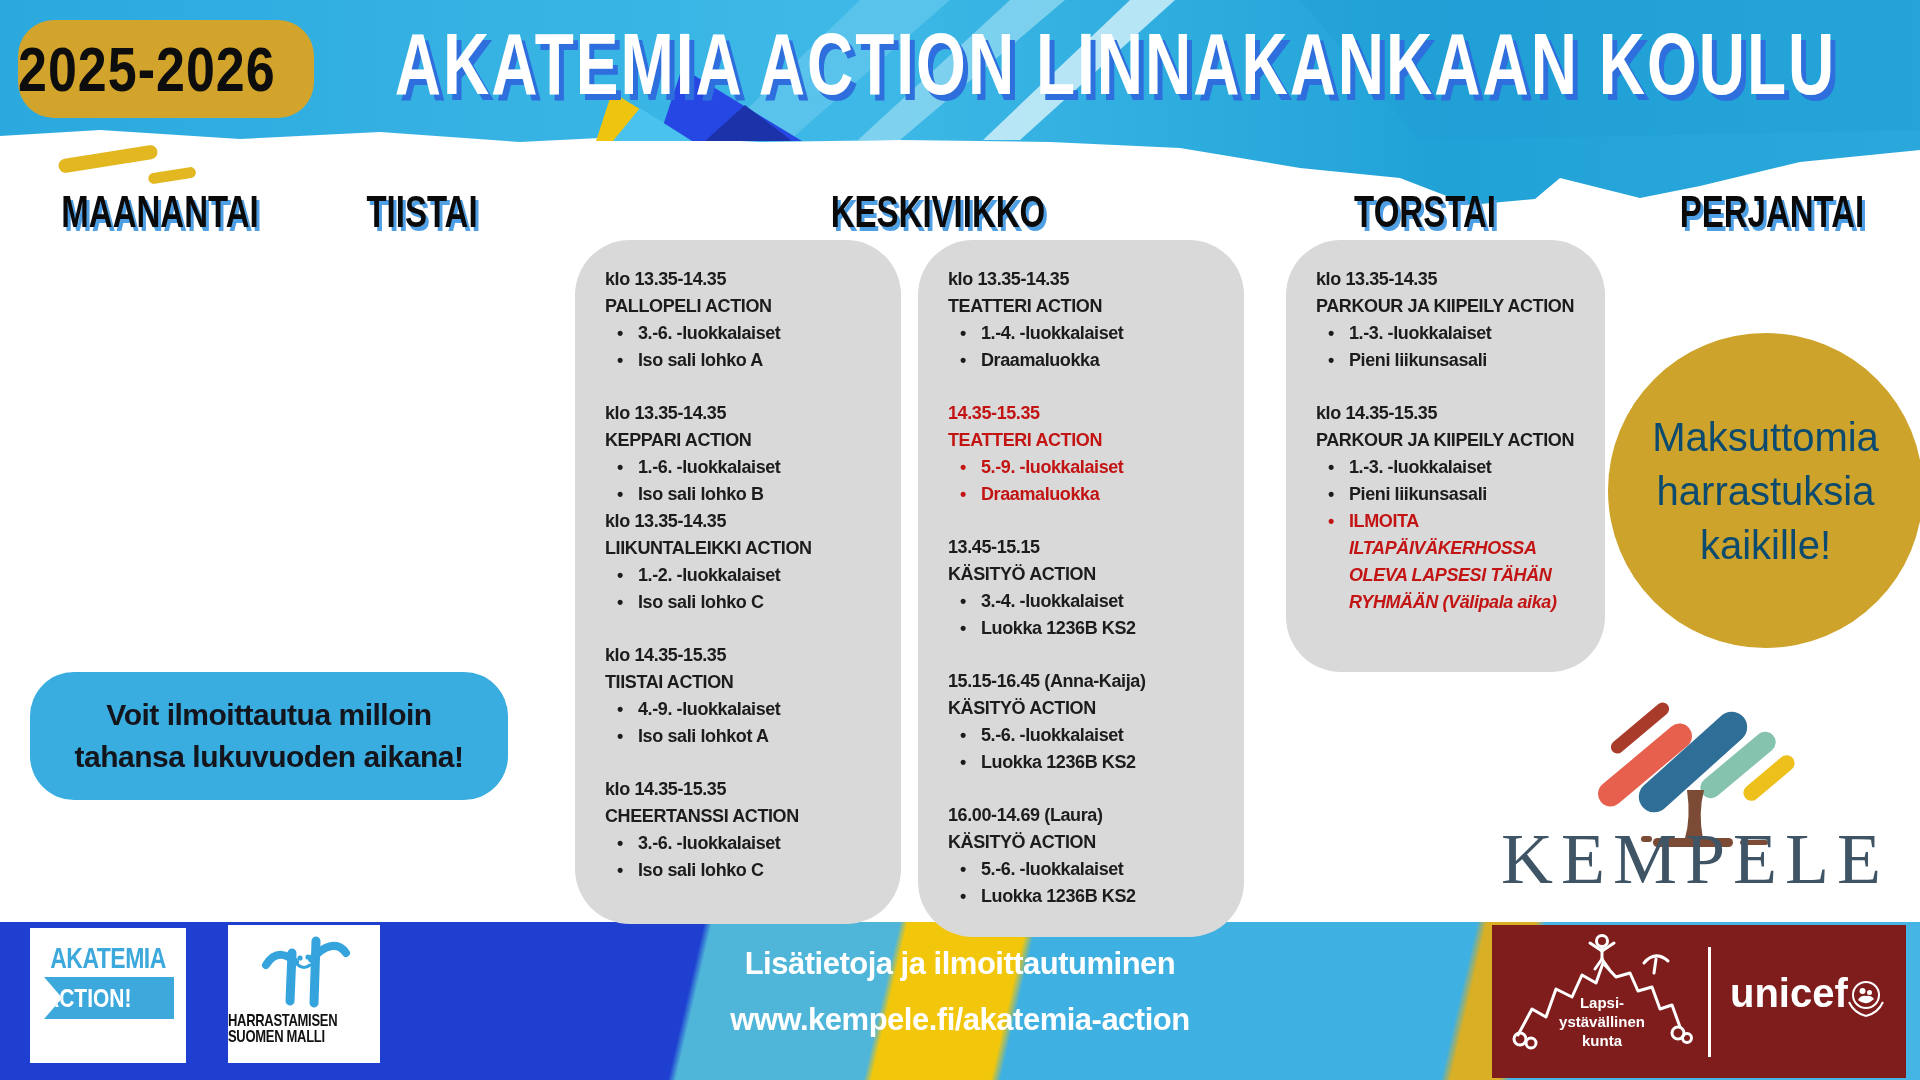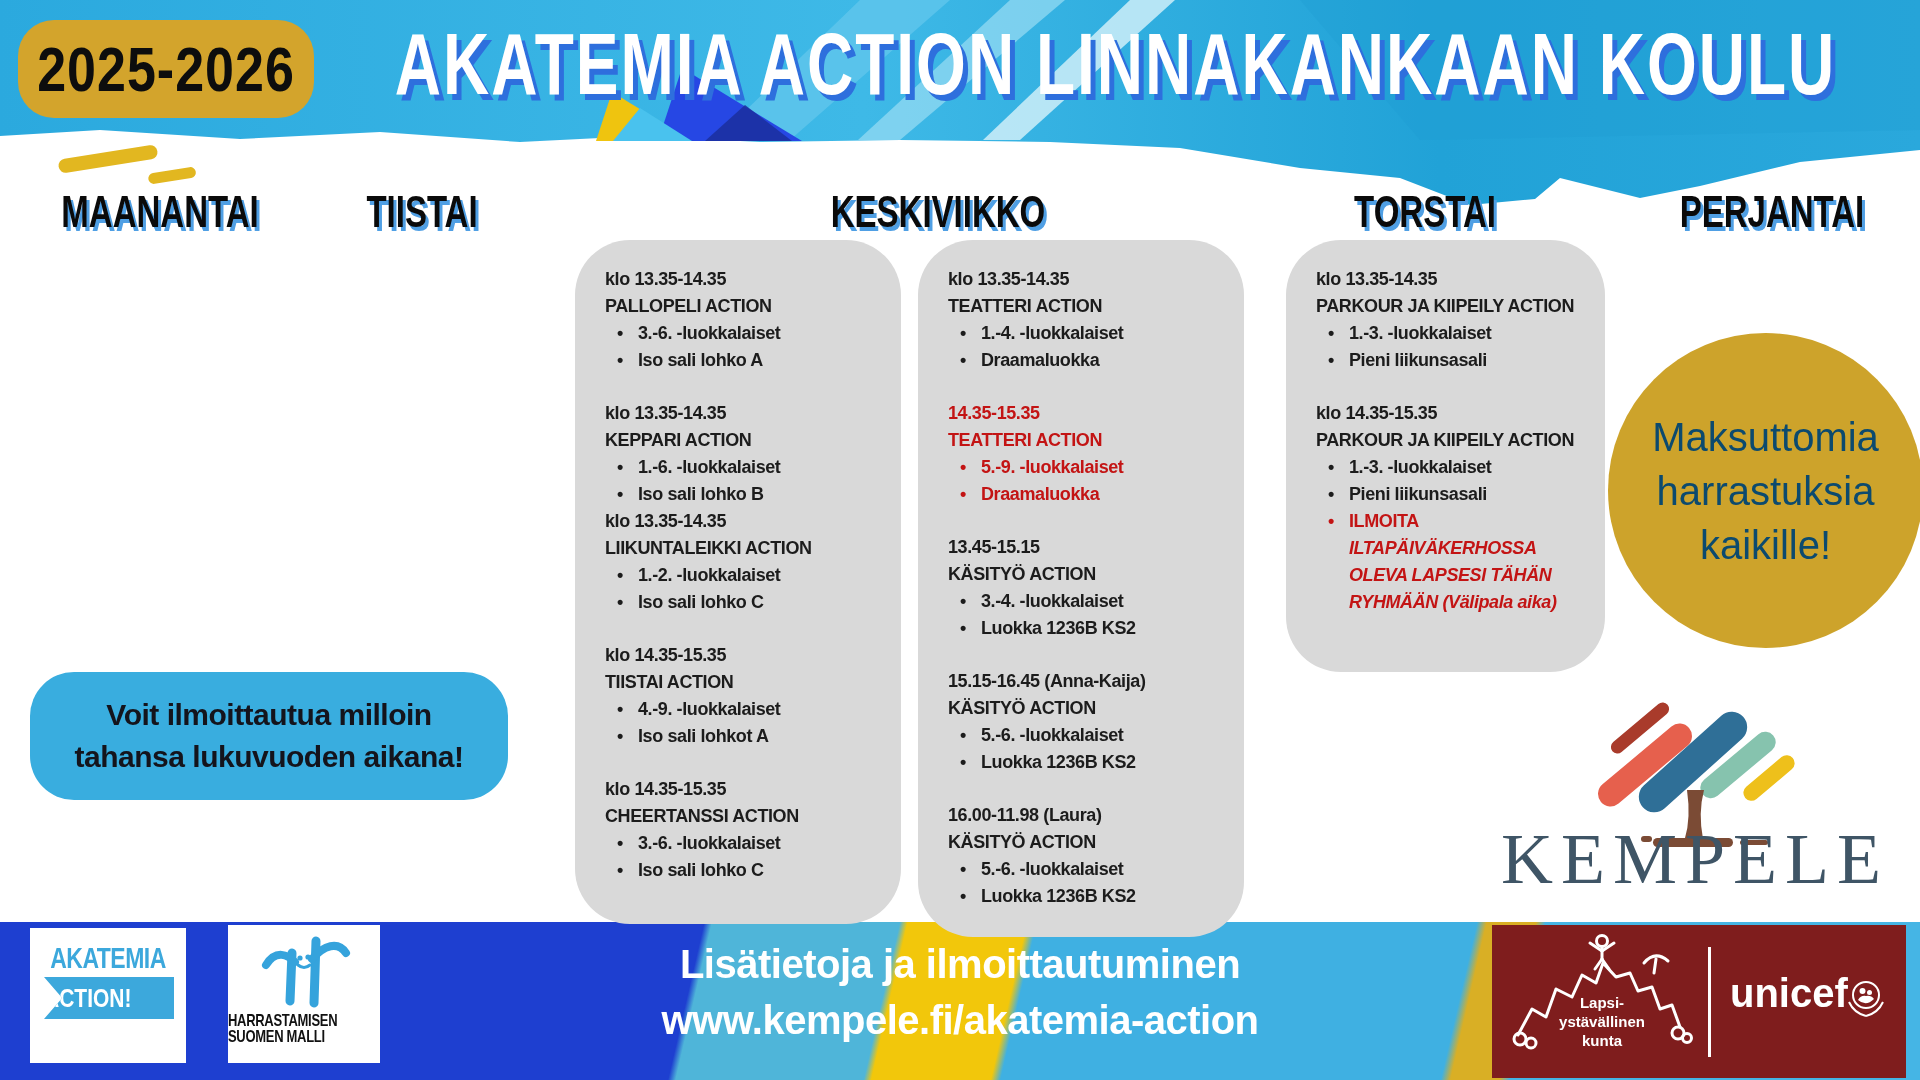--- a/index.html
+++ b/index.html
@@ -2,21 +2,21 @@
 <html><head>
 <meta charset="utf-8">
 <style>
   html,body{margin:0;padding:0;background:#fff;}
   .poster{position:relative;width:1920px;height:1080px;background:#ffffff;overflow:hidden;
           font-family:"Liberation Sans","DejaVu Sans",sans-serif;}
 
   
   .header-art{position:absolute;left:0;top:0;width:1920px;height:215px;z-index:1;}
   .year-badge{position:absolute;left:18px;top:20px;width:296px;height:98px;background:#D3A42C;
-              border-radius:36px;z-index:4;display:flex;align-items:center;justify-content:center;}
+              border-radius:36px;z-index:4;display:flex;align-items:center;}
   .year-badge span{font-weight:bold;font-size:52px;color:#0d0d0d;display:inline-block;
                    transform:scaleY(1.2);letter-spacing:1px;}
   .poster-title{position:absolute;left:348px;top:14px;width:1535px;text-align:center;z-index:3;
                 white-space:nowrap;}
   .poster-title span{display:inline-block;font-weight:bold;font-size:64px;letter-spacing:2px;color:#ffffff;
                      transform:scaleY(1.35);transform-origin:center top;
                      text-shadow:5px 5px 0 #2E6FDD;}
   .day{position:absolute;top:186px;z-index:3;transform:translateX(-50%);white-space:nowrap;}
   .day b{display:inline-block;font-weight:bold;font-size:33px;color:#0a0a0a;
          transform:scaleY(1.35);transform-origin:center top;text-shadow:3px 3px 0 #4F9FE4;}
@@ -53,21 +53,21 @@
   .kempele-name{position:absolute;left:1480px;top:818px;width:430px;text-align:center;z-index:2;
                 font-family:"Liberation Serif","DejaVu Serif",serif;font-size:72px;letter-spacing:8px;
                 color:#3F5566;white-space:nowrap;}
 
   
   .footer-band{position:absolute;left:0;top:922px;width:1920px;height:158px;z-index:1;
     background:linear-gradient(103deg,
       #1E3FD0 0%, #1E3FD0 36%, #4FB5D9 36.4%, #4FB5D9 46%, #F2C70B 46.4%, #F2C70B 52.5%,
       #3FB0E2 53%, #3FB0E2 75.5%, #D9AF25 76%, #D9AF25 78.5%, #45B5E5 79%);}
   .footer-text{position:absolute;left:460px;top:936px;width:1000px;text-align:center;z-index:3;}
-  .footer-text div{font-weight:bold;font-size:40px;line-height:56px;color:#ffffff;letter-spacing:-0.5px;}
+  .footer-text div{font-weight:bold;font-size:31px;line-height:56px;color:#ffffff;letter-spacing:-0.5px;}
 
   
   .logo-box{position:absolute;background:#ffffff;z-index:4;}
   .akatemia-box{left:30px;top:928px;width:156px;height:135px;}
   .ak-top{margin-top:14px;text-align:center;font-weight:bold;font-size:23px;color:#3CA8DC;
           letter-spacing:-0.5px;transform:scaleY(1.25);transform-origin:center top;}
   .ak-ribbon{margin:8px 0 0 14px;width:130px;height:42px;background:#3CA8DC;
              clip-path:polygon(0 0,100% 0,100% 100%,0 100%,14% 50%);
              display:flex;align-items:center;justify-content:flex-start;}
   .ak-ribbon span{font-weight:bold;font-size:21px;color:#ffffff;margin-right:10px;
@@ -178,21 +178,21 @@
         <div class="line bullet">3.-4. -luokkalaiset</div>
         <div class="line bullet">Luokka 1236B KS2</div>
       </div>
       <div class="block gap">
         <div class="line">15.15-16.45 (Anna-Kaija)</div>
         <div class="line">KÄSITYÖ ACTION</div>
         <div class="line bullet">5.-6. -luokkalaiset</div>
         <div class="line bullet">Luokka 1236B KS2</div>
       </div>
       <div class="block gap">
-        <div class="line">16.00-11.98 (Laura)</div>
+        <div class="line">16.00-14.69 (Laura)</div>
         <div class="line">KÄSITYÖ ACTION</div>
         <div class="line bullet">5.-6. -luokkalaiset</div>
         <div class="line bullet">Luokka 1236B KS2</div>
       </div>
     </div>
   <div class="card card3">
       <div class="block">
         <div class="line">klo 13.35-14.35</div>
         <div class="line">PARKOUR JA KIIPEILY ACTION</div>
         <div class="line bullet">1.-3. -luokkalaiset</div>

